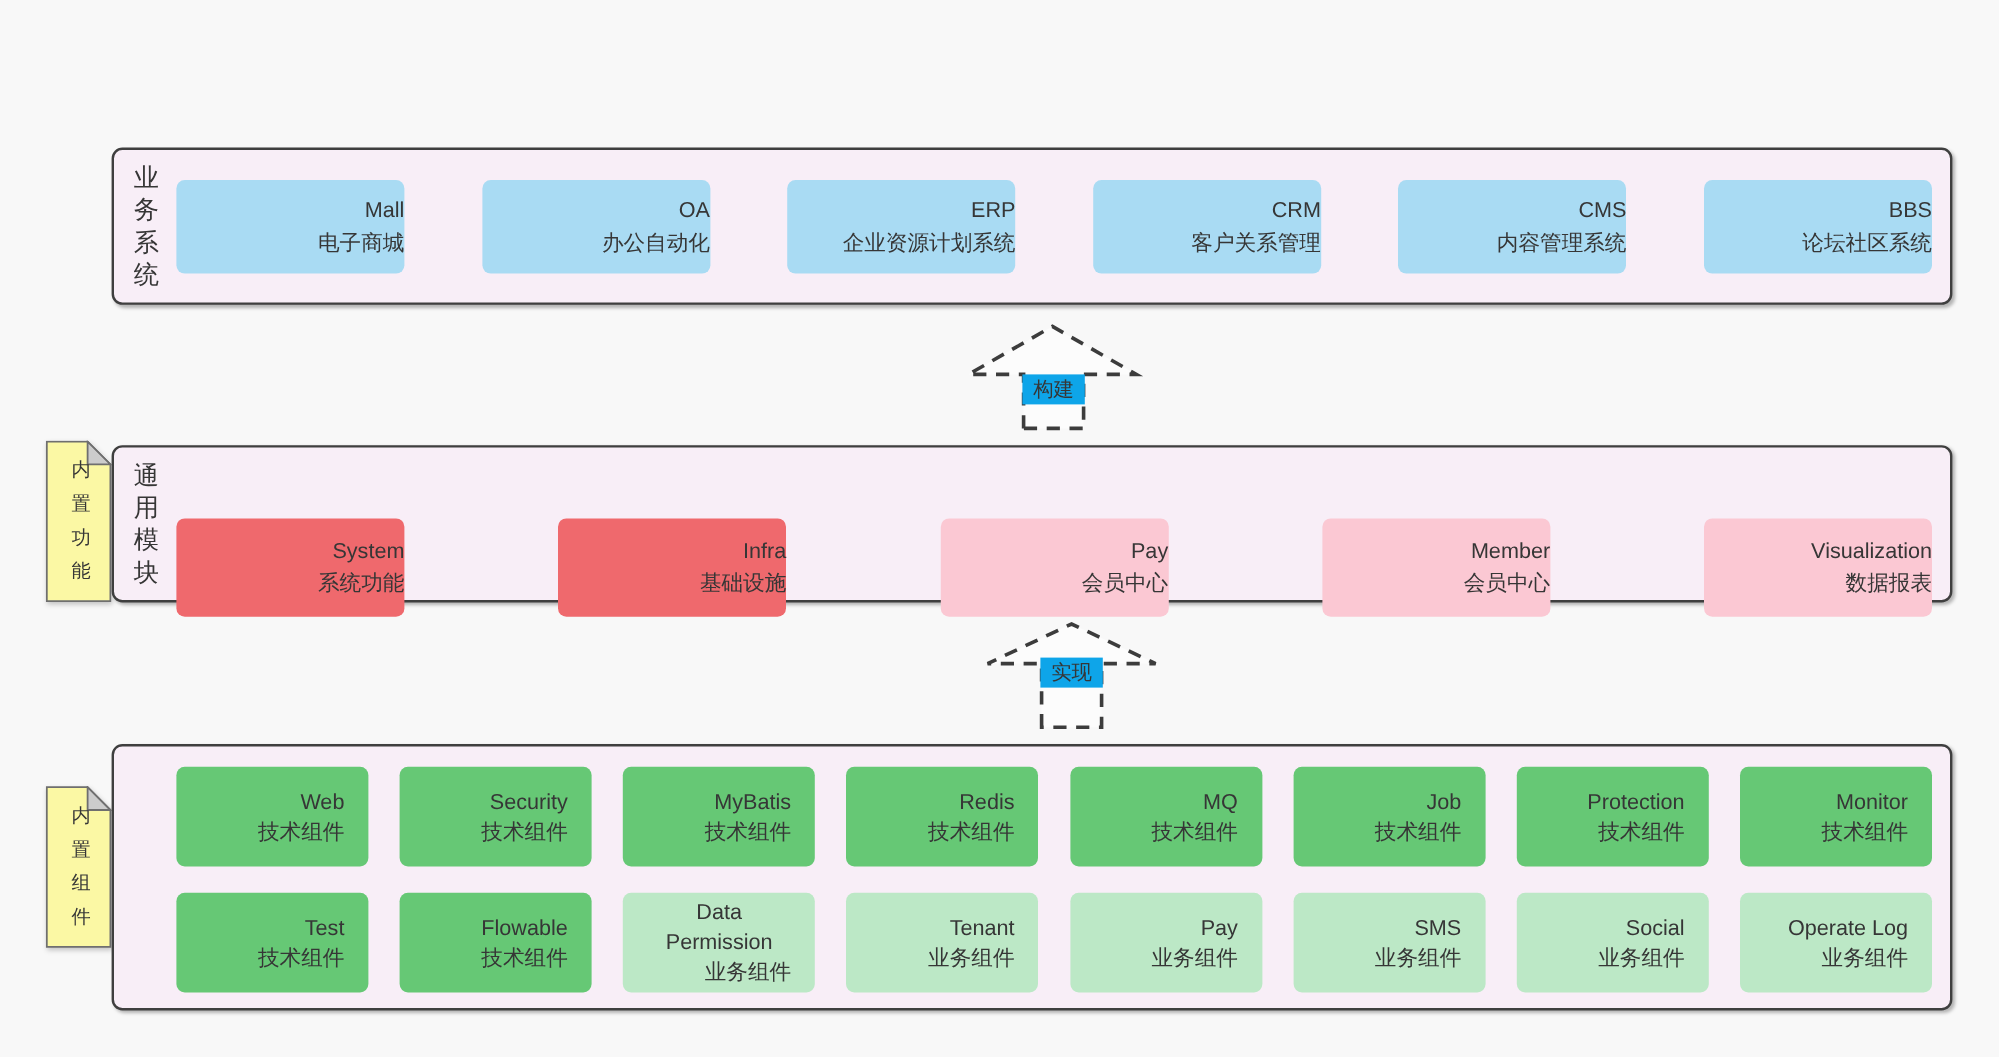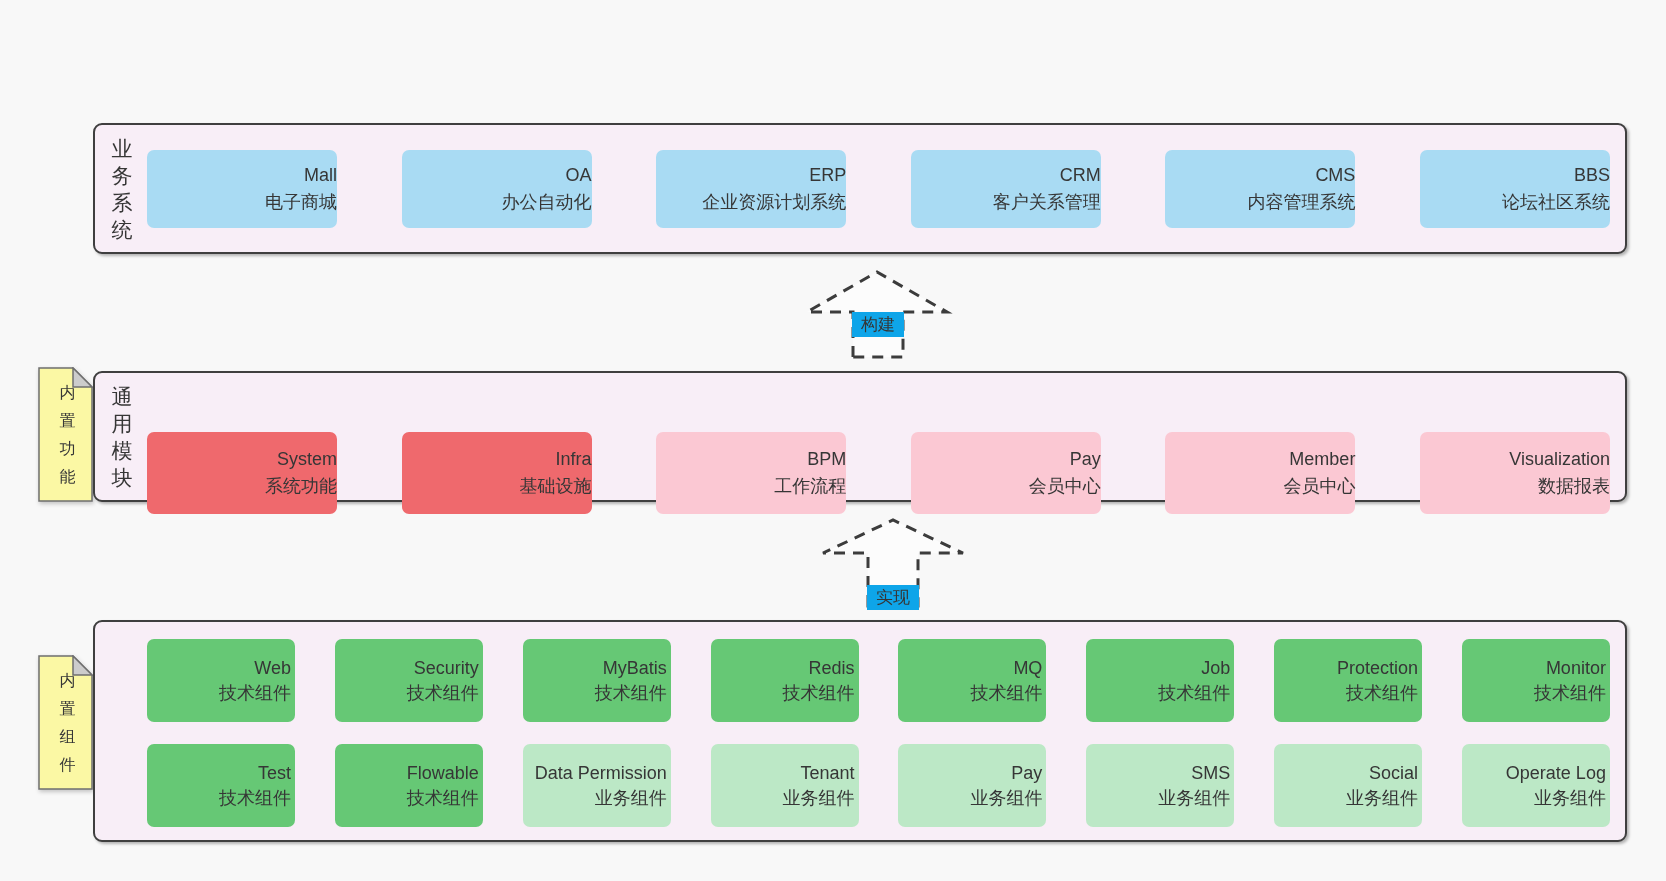--- a/index.html
+++ b/index.html
@@ -21,21 +21,21 @@
   .boxes{position:absolute;left:52px;right:15px;display:flex;justify-content:space-between;}
   .layer1 .boxes{top:25px;}
   .layer2 .boxes{top:25px;}
   .layer3 .rowA{top:17px;}
   .layer3 .rowB{top:122px;}
 
   .box{display:flex;flex-direction:column;align-items:flex-end;justify-content:center;
        border-radius:7px;font-size:18px;line-height:27px;text-align:center;}
   .layer1 .box,.layer2 .box{width:190px;height:78px;}
   .layer2 .box{height:82px;margin-top:34px;}
-  .layer3 .box{width:148px;height:83px;line-height:25px;padding:0 4px;box-sizing:border-box;}
+  .layer3 .box{width:160px;height:83px;line-height:25px;padding:0 20px;box-sizing:border-box;}
   .blue{background:#a9dbf3;}
   .red{background:#ef696d;}
   .pink{background:#fbc8d3;}
   .green{background:#66c875;}
   .lgreen{background:#bce8c6;}
 
   
   .arrow{position:absolute;overflow:visible;}
   .arrow polygon{fill:#fcfcfc;stroke:#3c3c3c;stroke-width:3;stroke-dasharray:11 8;}
   .arrow-label{position:absolute;width:52px;height:25px;background:#0ea5e9;display:flex;
@@ -104,42 +104,38 @@
     <div class="boxes">
       <div class="box red">
         <div>System</div>
         <div>系统功能</div>
       </div>
       <div class="box red">
         <div>Infra</div>
         <div>基础设施</div>
       </div>
       <div class="box pink">
-        <div>BPM</div>
-        <div>工作流程</div>
-      </div>
-      <div class="box pink">
         <div>Pay</div>
         <div>会员中心</div>
       </div>
       <div class="box pink">
         <div>Member</div>
         <div>会员中心</div>
       </div>
       <div class="box pink">
         <div>Visualization</div>
         <div>数据报表</div>
       </div>
     </div>
   </section>
 
   <svg class="arrow" style="left:805px;top:511px;" width="180" height="100" viewBox="0 0 180 100">
     <polygon points="63,95 63,42 18,42 88,9 158,42 113,42 113,95"></polygon>
   </svg>
-  <div class="arrow-label" style="left:867px;top:585px;">实现</div>
+  <div class="arrow-label" style="left:867px;top:548px;">实现</div>
 
   <div class="tag tag2">
     <svg width="55" height="135" viewBox="0 0 55 135">
       <path d="M1 1 L35 1 L54 20 L54 134 L1 134 Z" fill="#fbf8a4" stroke="#6f6f6f" stroke-width="1.5"></path>
       <path d="M35 1 L35 20 L54 20 Z" fill="#cccccc" stroke="#6f6f6f" stroke-width="1.5"></path>
     </svg>
     <div class="tag-label">
         <span>内置组件</span>
       </div>
   </div>

